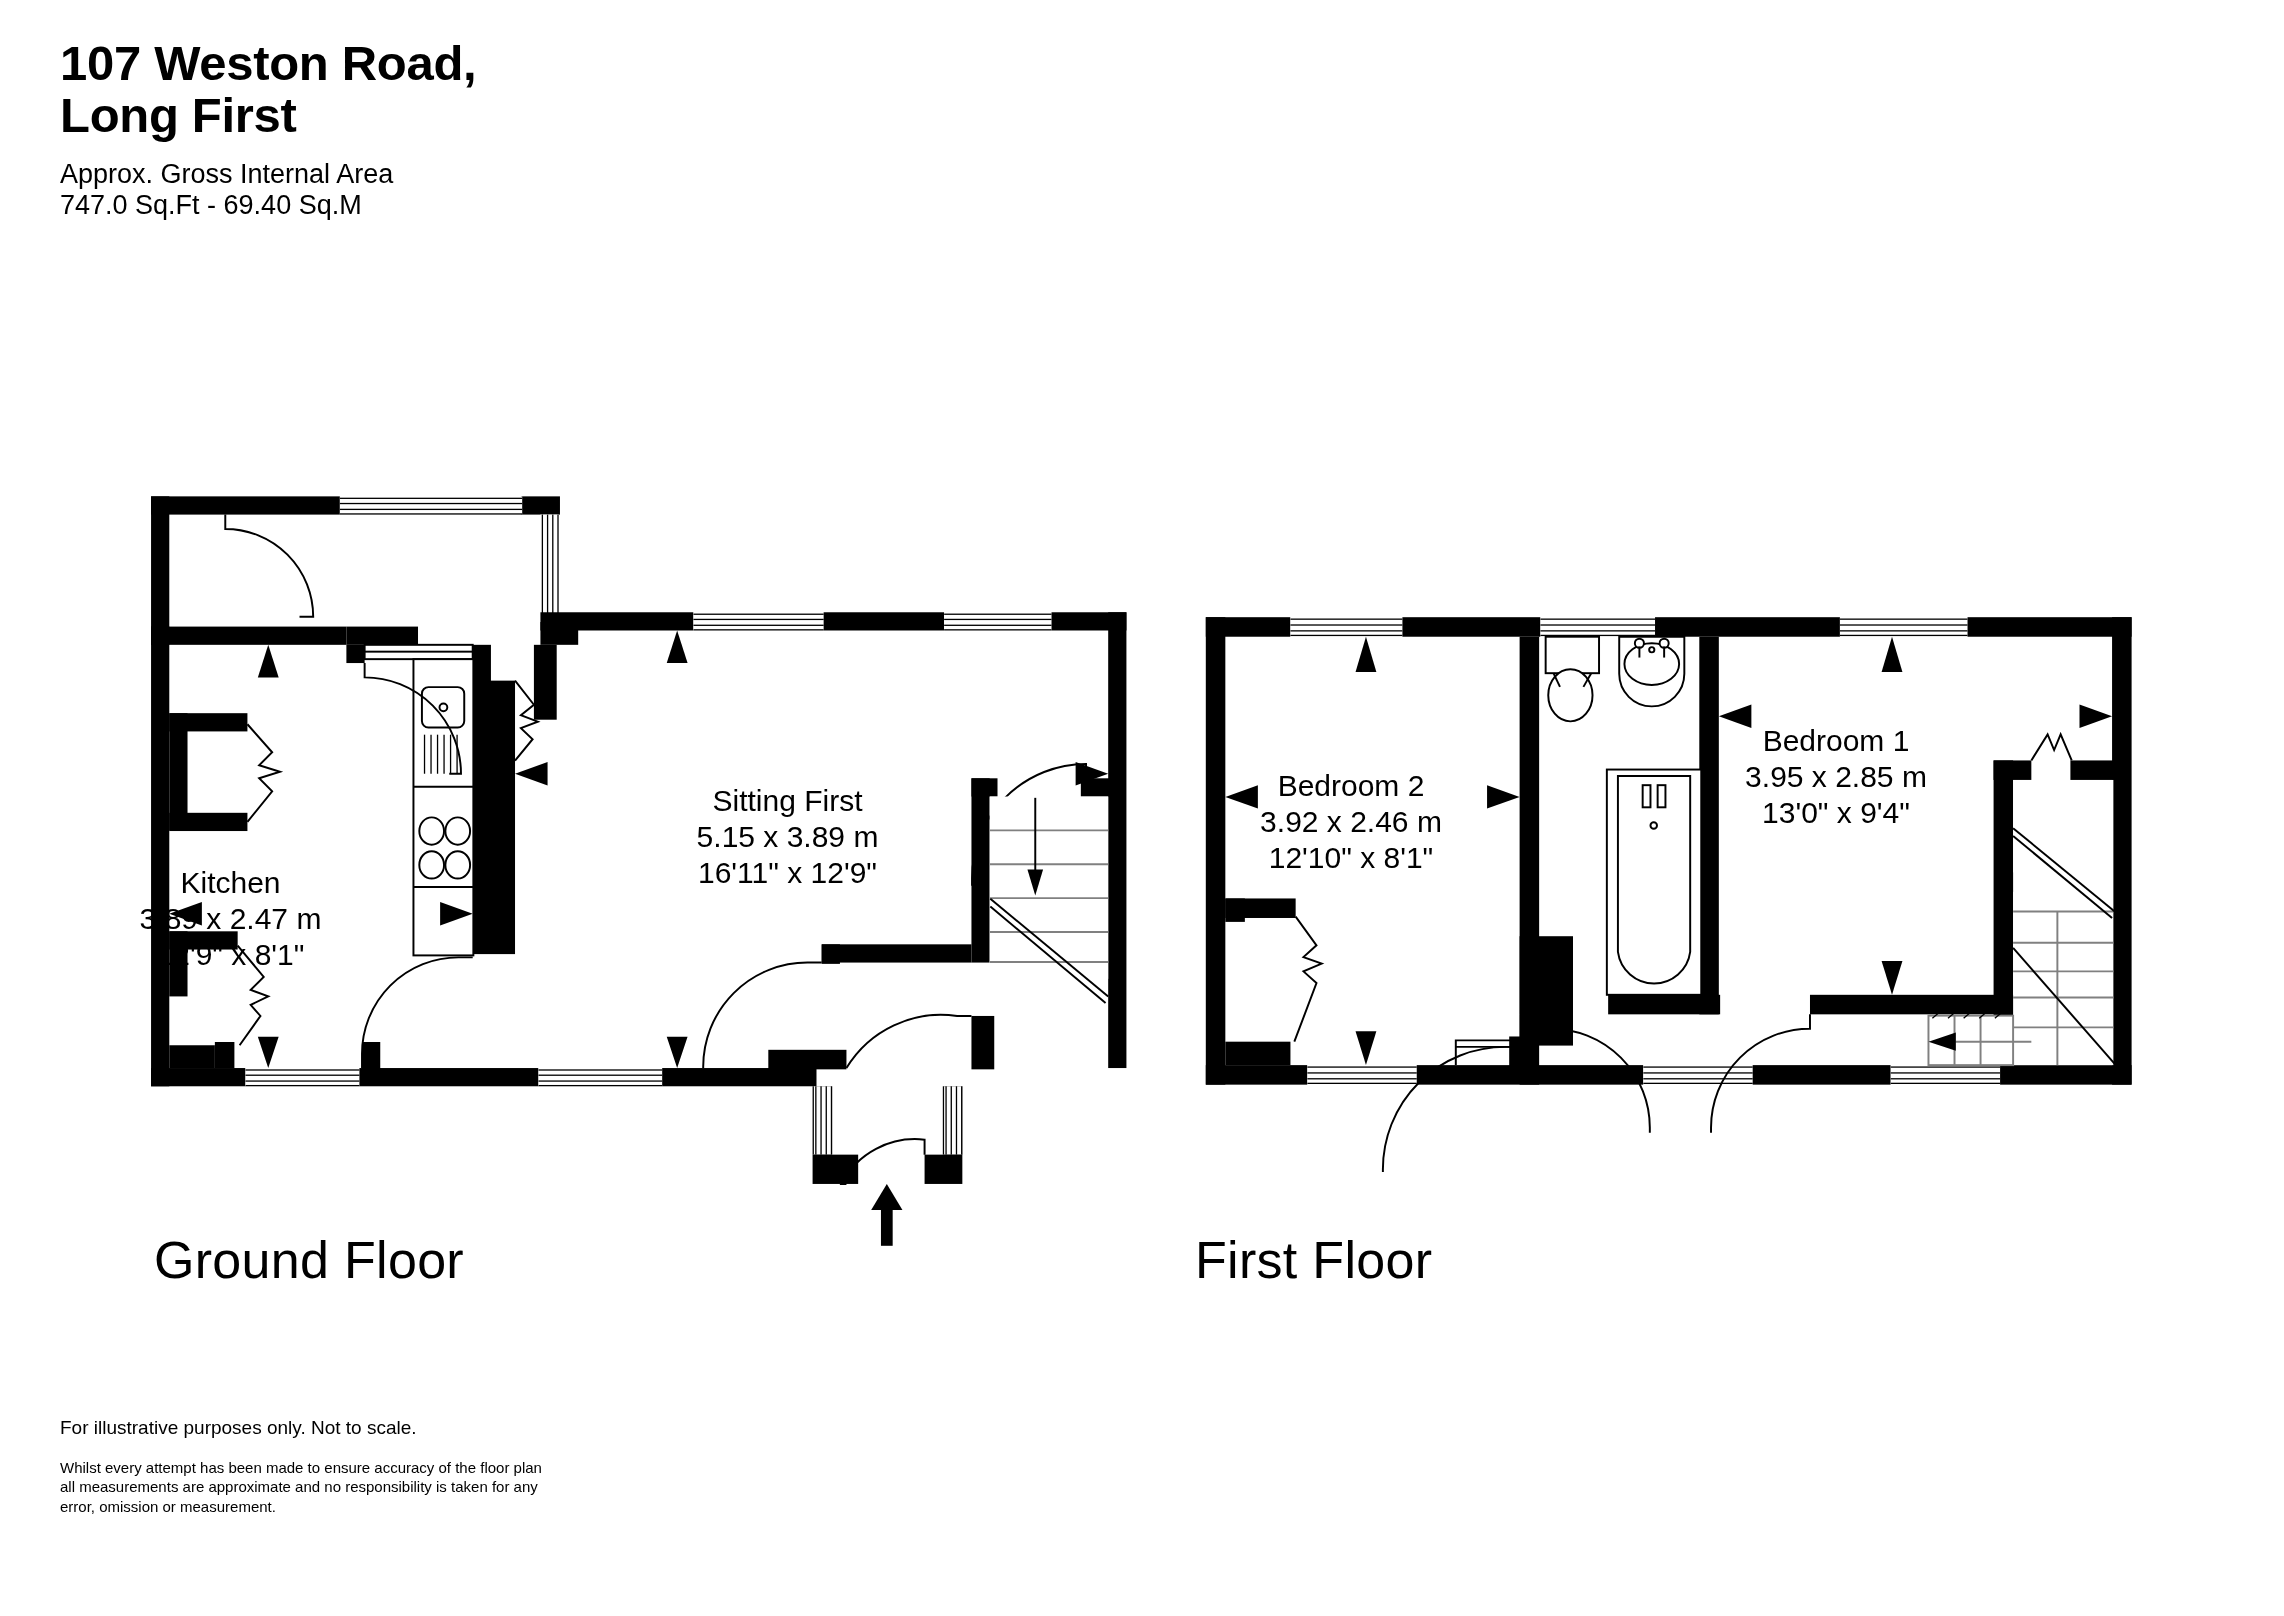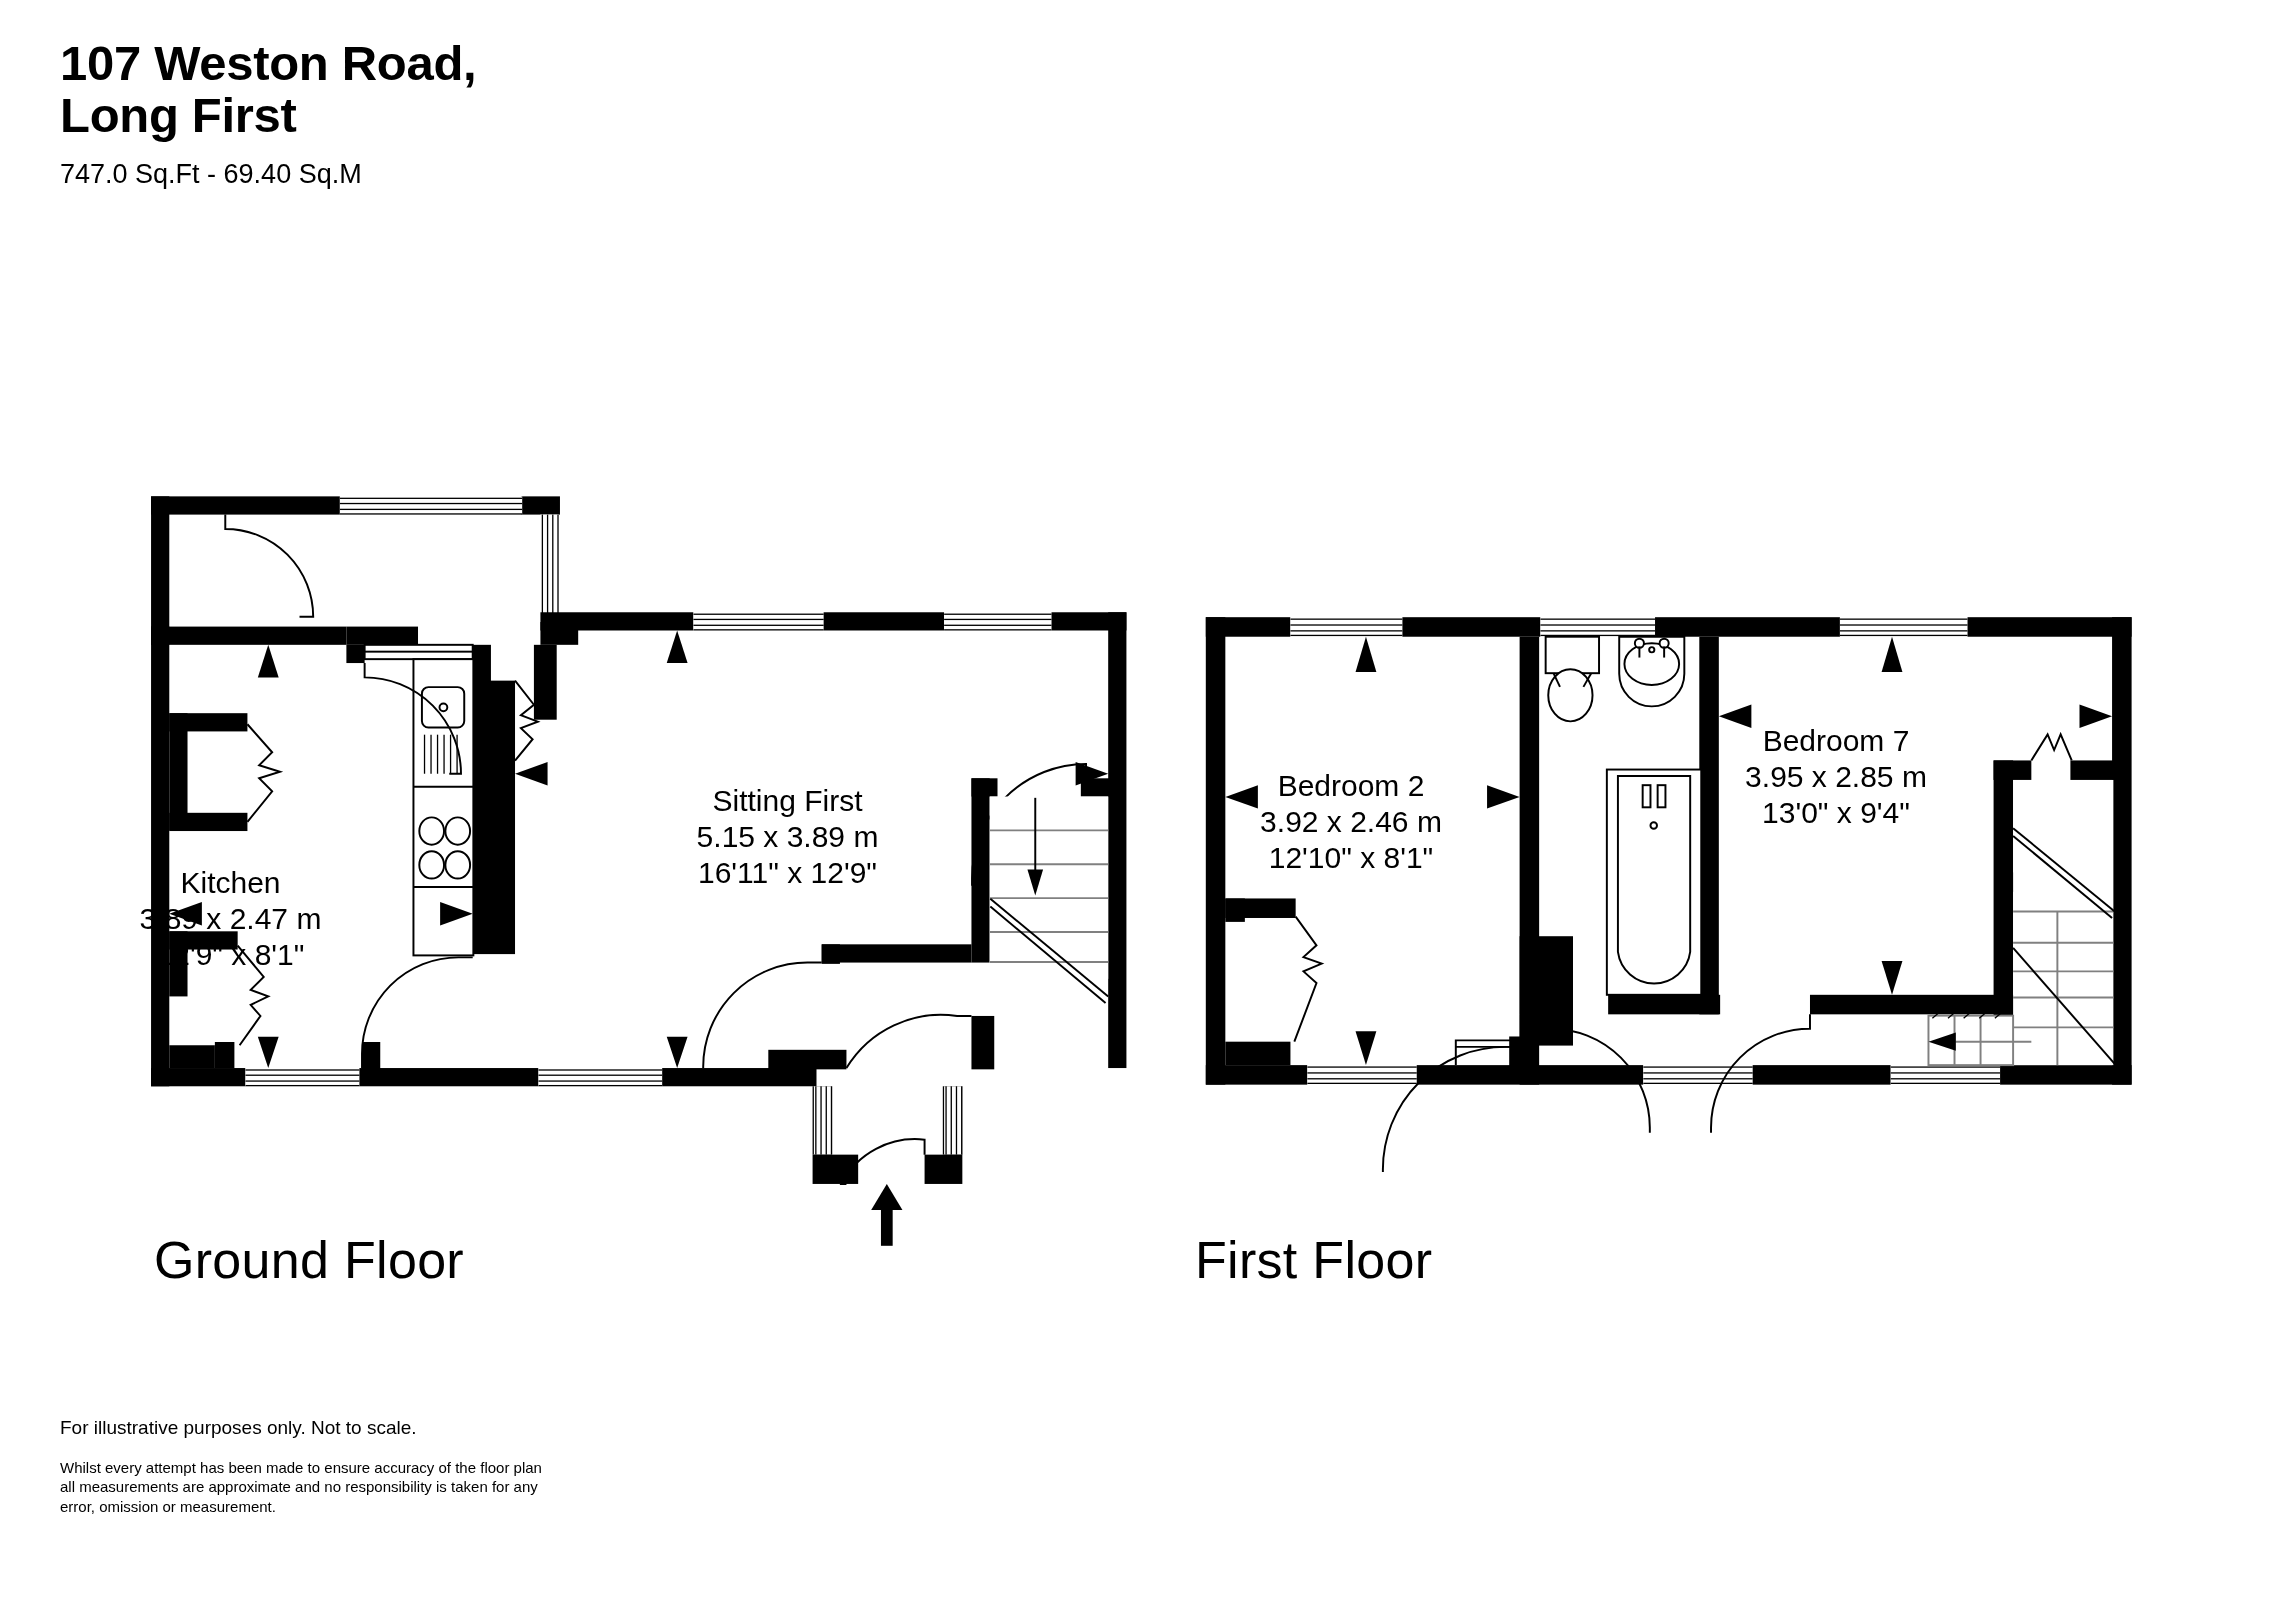--- a/index.html
+++ b/index.html
@@ -91,20 +91,21 @@
   #label-bedroom2     { left: 1221px; top: 768px; width: 260px; }
   #label-bedroom1     { left: 1706px; top: 723px; width: 260px; }
 </style>
 </head>
 <body>
 
 <div id="header-block">
   <div class="title-line">107 Weston Road,</div>
   <div class="title-line">Long First</div>
   <div id="subtitle-wrap">
+    <div class="subtitle-line">Approx. Gross Internal Area</div>
     <div class="subtitle-line">747.0 Sq.Ft - 69.40 Sq.M</div>
   </div>
 </div>
 
 <svg class="plan-svg" id="plan-ground" width="1172" height="912" viewBox="0 0 1800 1400" xmlns="http://www.w3.org/2000/svg">
   <g fill="#000000" stroke="none">
 
     <rect x="232" y="762" width="290" height="28"></rect>
 
     <rect x="800" y="762" width="60" height="28"></rect>
@@ -467,21 +468,21 @@
   </g>
 </svg>
 
 <div class="room-label" id="label-bedroom2">
   <div class="rl-name">Bedroom 2</div>
   <div class="rl-m">3.92 x 2.46 m</div>
   <div class="rl-ft">12'10" x 8'1"</div>
 </div>
 
 <div class="room-label" id="label-bedroom1">
-  <div class="rl-name">Bedroom 7</div>
+  <div class="rl-name">Bedroom 1</div>
   <div class="rl-m">3.95 x 2.85 m</div>
   <div class="rl-ft">13'0" x 9'4"</div>
 </div>
 
 <div class="floor-caption" id="caption-ground">Ground Floor</div>
 <div class="floor-caption" id="caption-first">First Floor</div>
 
 <div id="disclaimer">
   <div class="d1">For illustrative purposes only. Not to scale.</div>
   <div class="d2">Whilst every attempt has been made to ensure accuracy of the floor plan all measurements are approximate and no responsibility is taken for any error, omission or measurement.</div>

